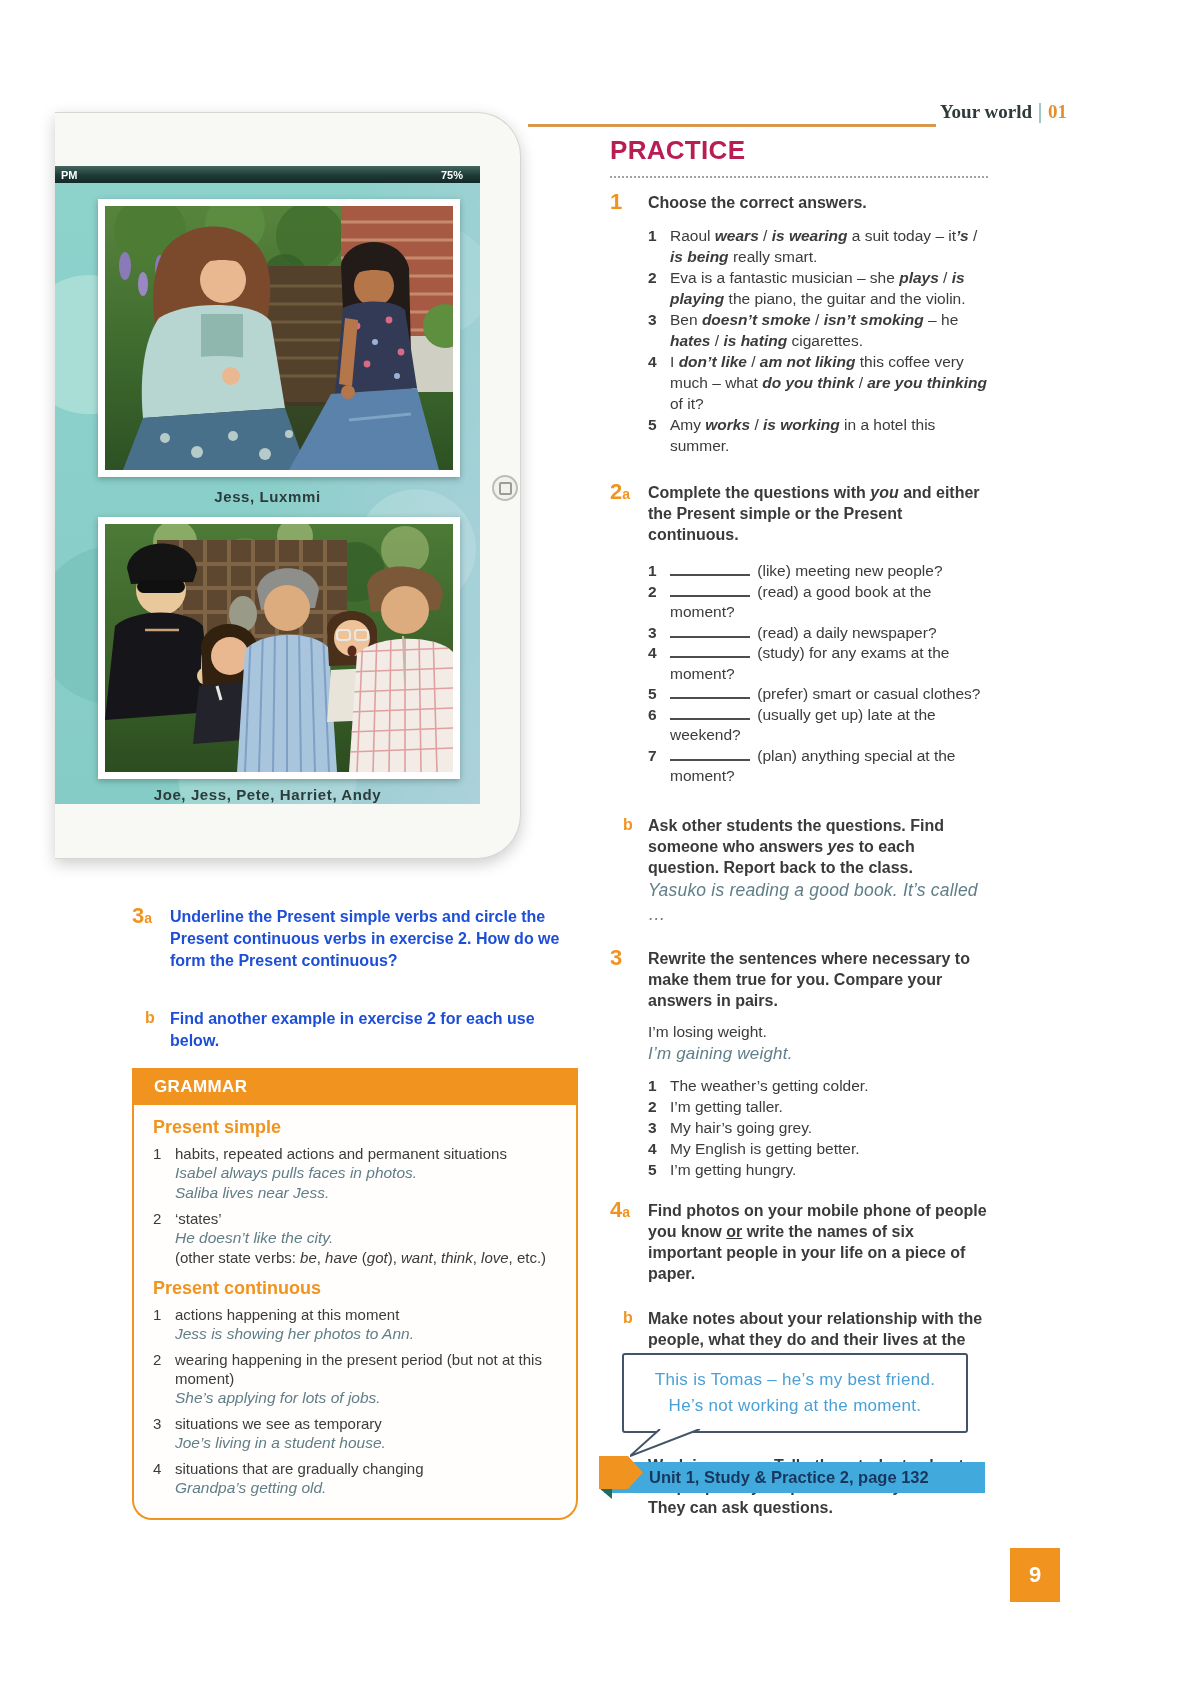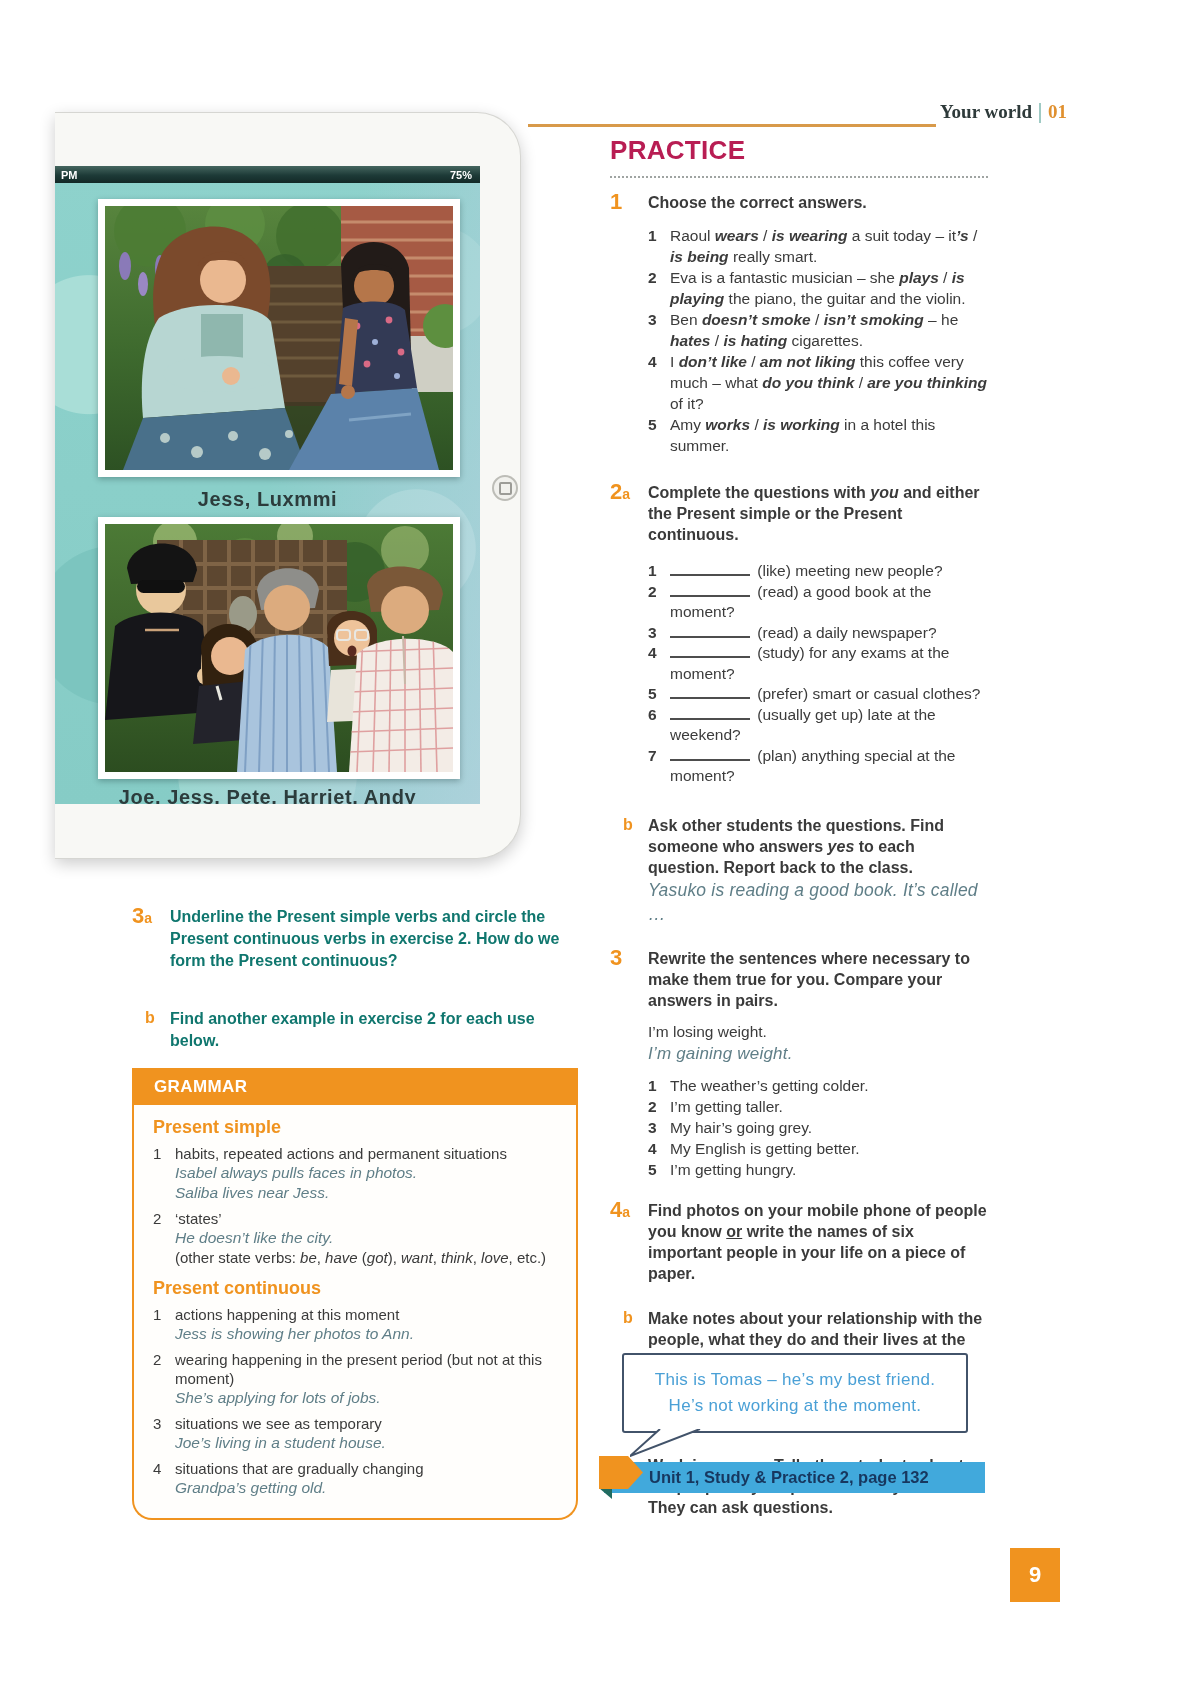--- a/index.html
+++ b/index.html
@@ -22,29 +22,29 @@
      background:
        radial-gradient(circle 70px at 8% 28%, #a9ded7 0 69px, transparent 70px),
        radial-gradient(circle 55px at 90% 18%, #9cd9d2 0 54px, transparent 55px),
        radial-gradient(circle 80px at 14% 72%, #7cc5bf 0 79px, transparent 80px),
        radial-gradient(circle 60px at 85% 60%, #a2dbd4 0 59px, transparent 60px),
        radial-gradient(circle 90px at 50% 95%, #9bd7d0 0 89px, transparent 90px),
        linear-gradient(#8ed2cc,#86ccc6);}
   .screen-glare{position:absolute;inset:0;
      background:linear-gradient(108deg, rgba(255,255,255,0) 50%, rgba(188,206,226,.30) 68%, rgba(203,214,236,.55) 100%);}
   .statusbar{position:absolute;left:0;top:0;width:425px;height:17px;display:flex;
-             justify-content:space-between;align-items:center;padding:0 8px 0 6px;box-sizing:border-box;
+             justify-content:space-between;align-items:center;padding:0 17px 0 6px;box-sizing:border-box;
              background:linear-gradient(180deg,#45665f 0%,#1d3a37 55%,#132927 100%);
              color:#fff;font-size:11px;font-weight:bold;z-index:5;}
   .photo{position:absolute;background:#fff;padding:7px;box-shadow:0 2px 6px rgba(0,30,30,.30);z-index:3;}
   .photo svg{display:block;}
   .photo1{left:43px;top:33px;}
   .photo2{left:43px;top:351px;}
   .tab-caption{position:absolute;left:0;width:425px;text-align:center;z-index:4;
-               font-weight:bold;font-size:20px;color:#2c3c3c;letter-spacing:.6px;}
+               font-weight:bold;font-size:15px;color:#2c3c3c;letter-spacing:.6px;}
   .caption1{top:322px;}
   .caption2{top:620px;}
   .home-btn{position:absolute;left:437px;top:362px;width:26px;height:26px;border-radius:50%;
             background:#f1f1ed;border:2px solid #bdbdb7;box-sizing:border-box;
             display:flex;align-items:center;justify-content:center;}
   .home-btn .sq{width:9px;height:9px;border:2px solid #9c9c97;border-radius:2px;}
 
   
   .ex-row{display:flex;align-items:flex-start;}
   .ex-no{flex:none;width:38px;color:#f0931f;font-weight:bold;line-height:20px;}
@@ -56,21 +56,21 @@
   .item{display:flex;font-size:15.5px;line-height:21px;}
   .item-num{flex:none;width:22px;font-weight:bold;}
   .bi{font-weight:bold;font-style:italic;}
   .i{font-style:italic;}
   .u{text-decoration:underline;}
   .blank{display:inline-block;width:80px;height:13px;border-bottom:2px solid #4d4d4d;margin-right:3px;}
   .teal-ex{font-style:italic;color:#5f7e87;font-size:17px;letter-spacing:.2px;line-height:24px;}
 
   
   .left-col{position:absolute;left:132px;top:906px;width:446px;}
-  .lc-instr{font-weight:bold;font-size:16px;line-height:22px;color:#0f766e;}
+  .lc-instr{font-weight:bold;font-size:16px;line-height:22px;color:#1d4ed8;}
   .ex3b{margin-top:36px;}
 
   .grammar-box{margin-top:16px;border:2px solid #f0931f;border-top:none;border-radius:0 0 20px 20px;
                background:#fffefc;}
   .grammar-head{height:37px;background:#f0931f;display:flex;align-items:center;
                 color:#fff;font-weight:bold;font-size:17px;padding-left:20px;letter-spacing:.4px;}
   .grammar-body{padding:8px 16px 14px 19px;}
   .g-heading{color:#f0931f;font-weight:bold;font-size:18px;margin:10px 0 6px;}
   .g-heading.first{margin-top:4px;}
   .g-point{display:flex;margin-bottom:6px;}

